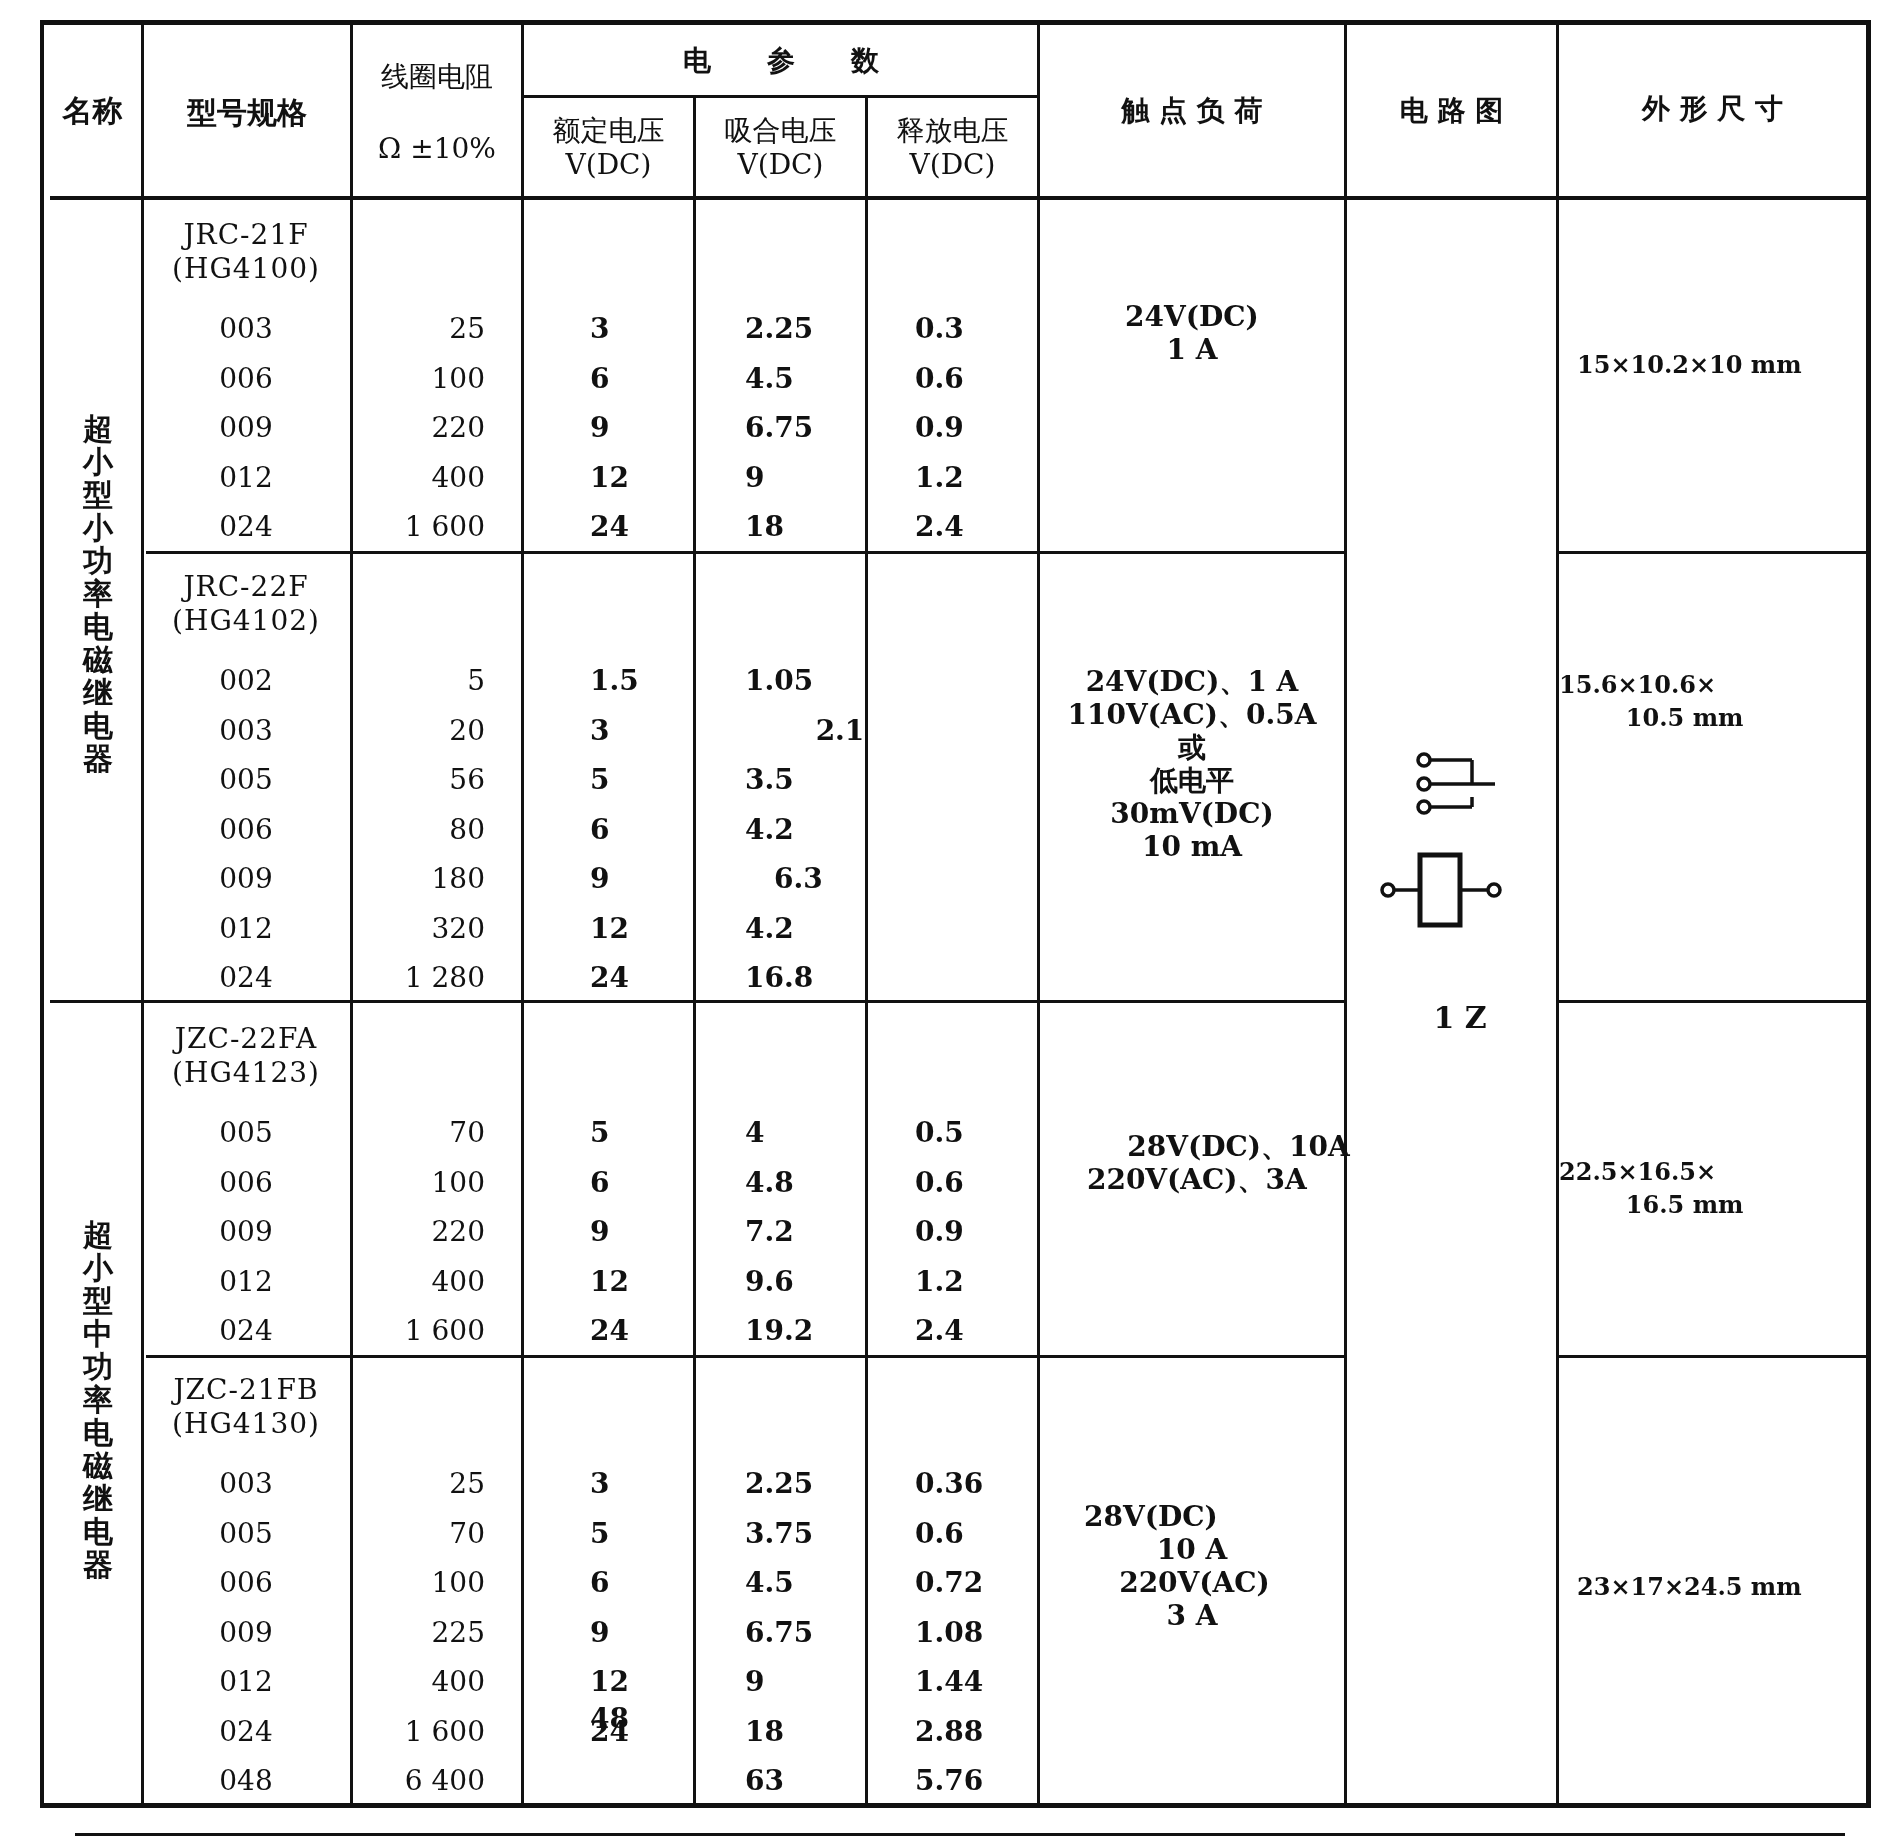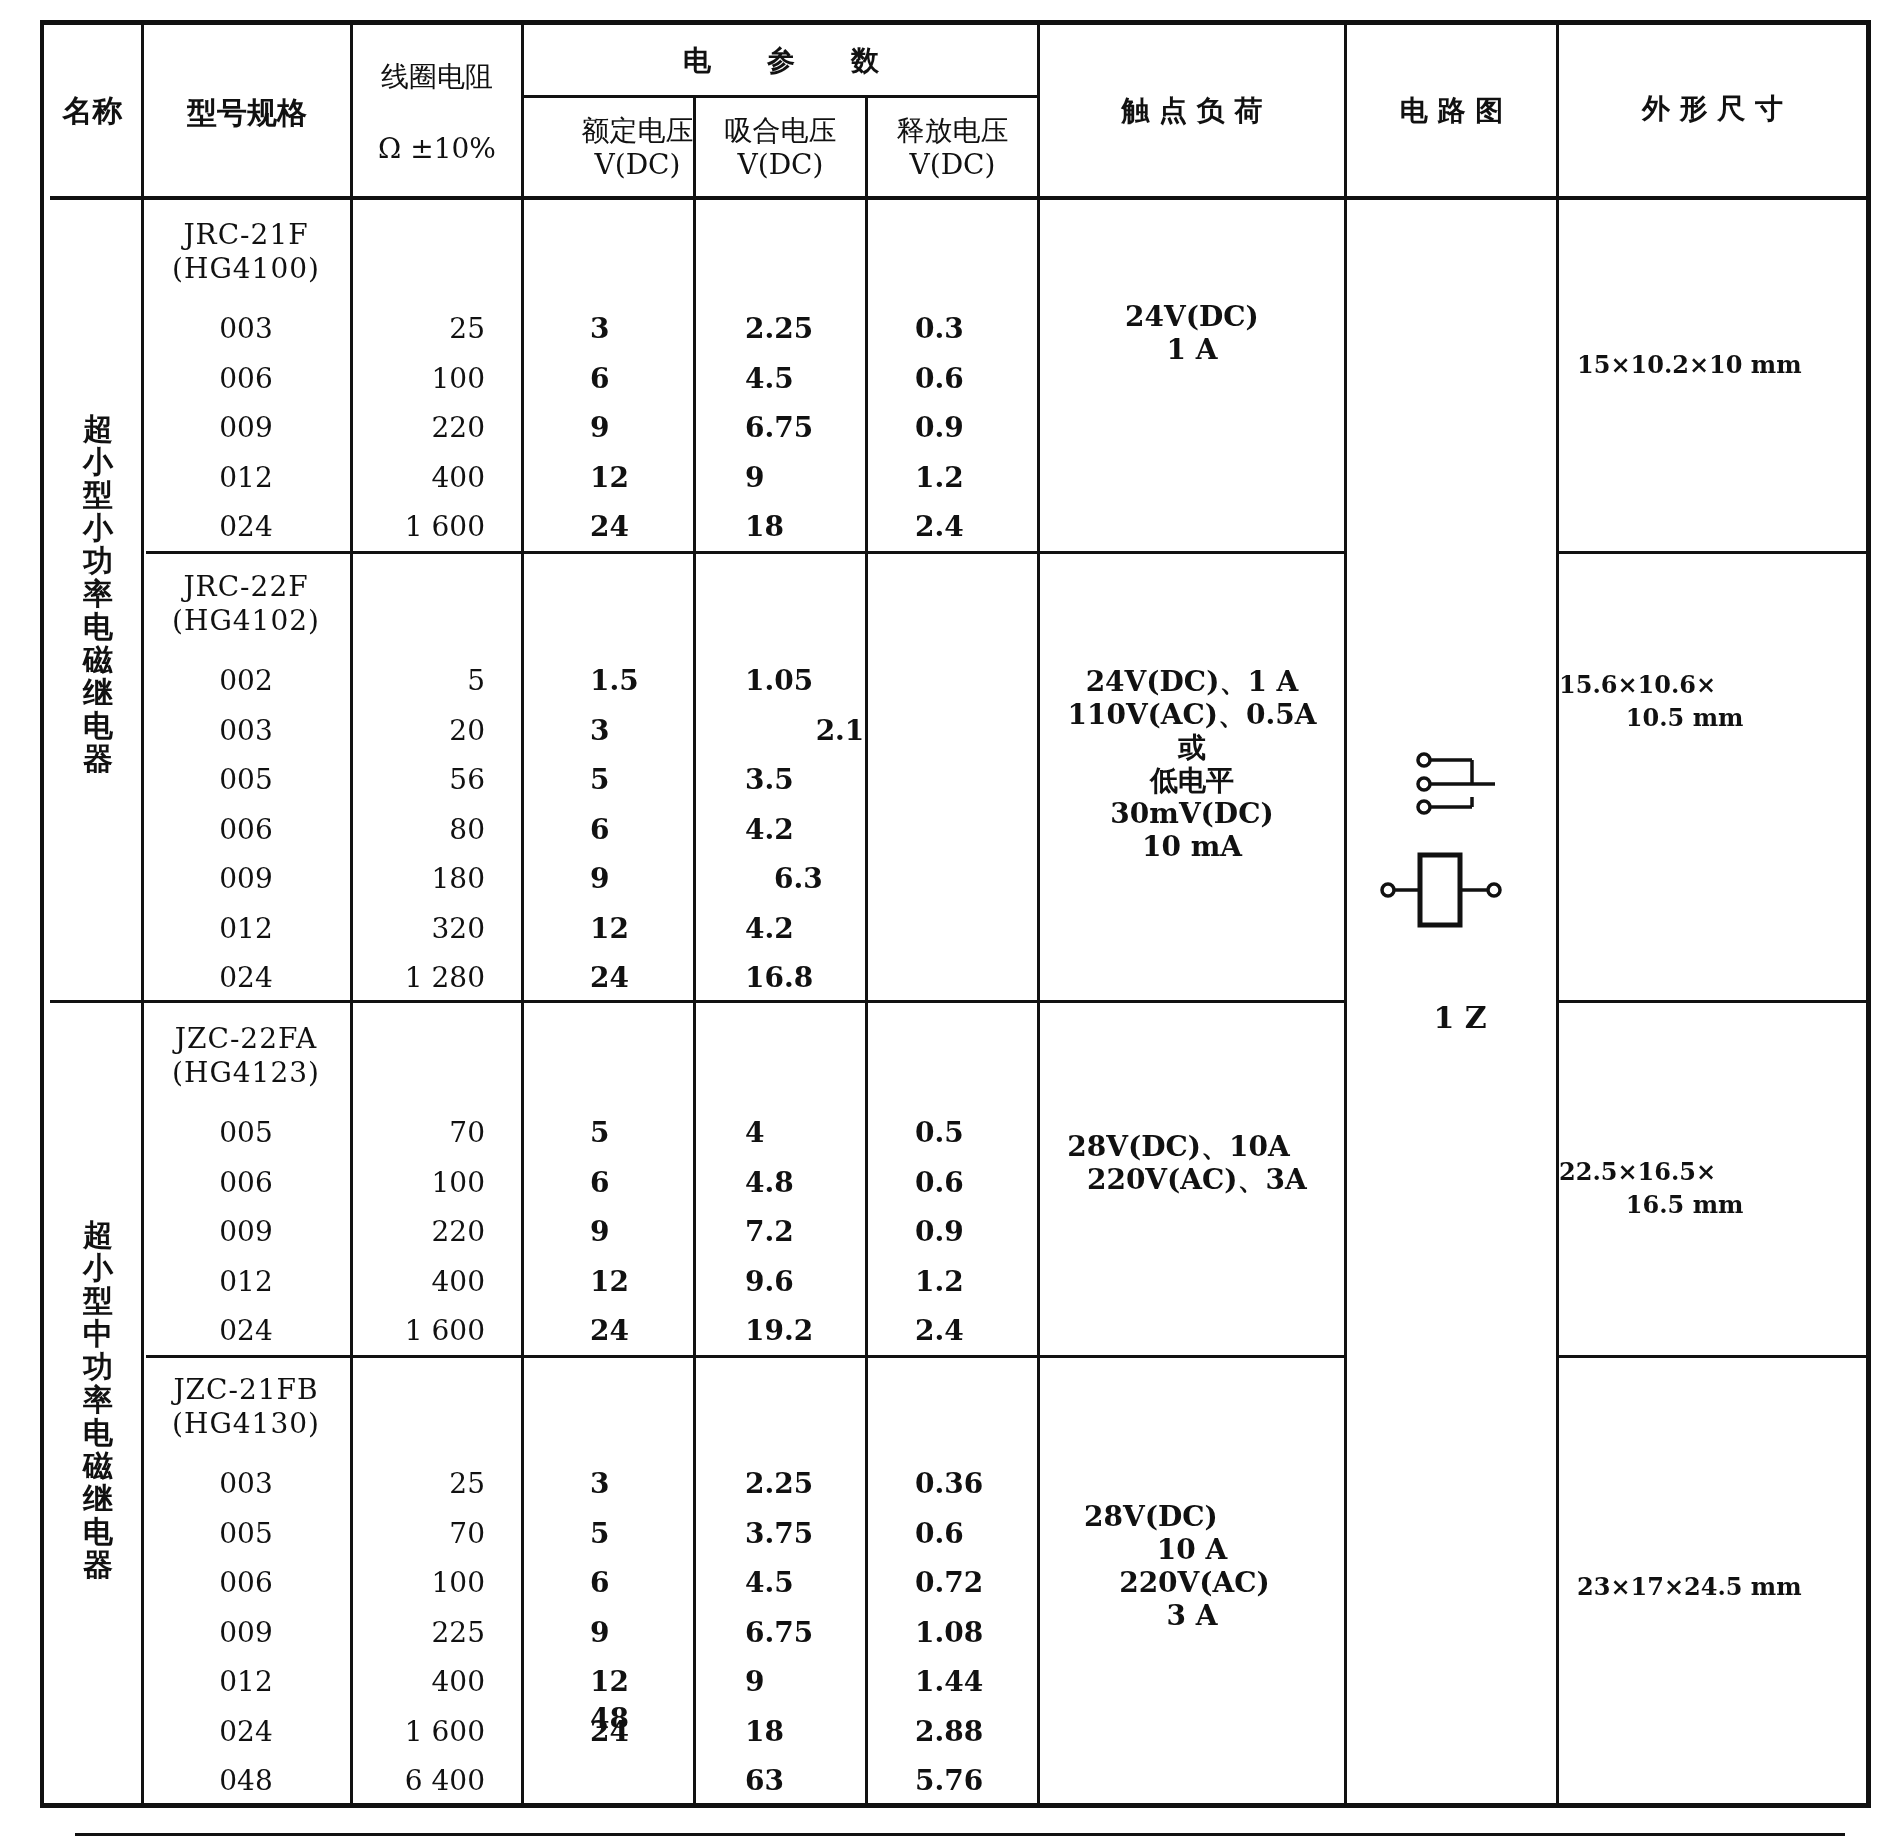--- a/index.html
+++ b/index.html
@@ -48,21 +48,21 @@
 
   <div class="hline" style="left:146px;top:1355px;width:891px;"></div>
   <div class="hline" style="left:1040px;top:1355px;width:304px;"></div>
   <div class="hline" style="left:1559px;top:1355px;width:307px;"></div>
 
   <div class="hdr" style="left:44px;top:94px;width:97px;font-size:30px;">名称</div>
   <div class="hdr" style="left:144px;top:96px;width:206px;font-size:30px;">型号规格</div>
   <div class="hdr" style="left:353px;top:60px;width:168px;font-weight:normal;">线圈电阻</div>
   <div class="hdr" style="left:353px;top:132px;width:168px;font-weight:normal;">Ω ±10%</div>
   <div class="hdr" style="left:524px;top:44px;width:514px;white-space:pre;">电　　参　　数</div>
-  <div class="hdr" style="left:524px;top:114px;width:169px;font-weight:normal;padding-left:29px;">
+  <div class="hdr" style="left:524px;top:114px;width:169px;font-weight:normal;">
     <div>额定电压</div>
     <div>V(DC)</div>
   </div>
   <div class="hdr" style="left:696px;top:114px;width:169px;font-weight:normal;">
     <div>吸合电压</div>
     <div>V(DC)</div>
   </div>
   <div class="hdr" style="left:868px;top:114px;width:169px;font-weight:normal;">
     <div>释放电压</div>
     <div>V(DC)</div>
@@ -194,21 +194,21 @@
       <div class="cell" style="top:1264.5px;left:146px;width:200px;text-align:center;font-weight:normal;">012</div>
       <div class="cell" style="top:1264.5px;left:355px;width:130px;text-align:right;font-weight:normal;">400</div>
       <div class="cell" style="top:1264.5px;left:590px;width:60px;text-align:left;">12</div>
       <div class="cell" style="top:1264.5px;left:745px;width:110px;text-align:left;">9.6</div>
       <div class="cell" style="top:1264.5px;left:915px;width:100px;text-align:left;">1.2</div>
       <div class="cell" style="top:1314px;left:146px;width:200px;text-align:center;font-weight:normal;">024</div>
       <div class="cell" style="top:1314px;left:355px;width:130px;text-align:right;font-weight:normal;">1 600</div>
       <div class="cell" style="top:1314px;left:590px;width:60px;text-align:left;">24</div>
       <div class="cell" style="top:1314px;left:745px;width:110px;text-align:left;">19.2</div>
       <div class="cell" style="top:1314px;left:915px;width:100px;text-align:left;">2.4</div>
-      <div class="load" style="left:1040px;width:277px;top:1130px;white-space:pre;">28V(DC)、10A</div>
+      <div class="load" style="left:1100px;width:277px;top:1130px;white-space:pre;">28V(DC)、10A</div>
       <div class="load" style="left:1040px;width:304px;top:1163px;white-space:pre;"> 220V(AC)、3A</div>
       <div class="dim" style="left:1559px;top:1155px;">22.5×16.5×
         16.5 mm</div>
       <div class="model" style="top:1373px;">JZC-21FB</div>
       <div class="model" style="top:1407px;">(HG4130)</div>
       <div class="cell" style="top:1467px;left:146px;width:200px;text-align:center;font-weight:normal;">003</div>
       <div class="cell" style="top:1467px;left:355px;width:130px;text-align:right;font-weight:normal;">25</div>
       <div class="cell" style="top:1467px;left:590px;width:60px;text-align:left;">3</div>
       <div class="cell" style="top:1467px;left:745px;width:110px;text-align:left;">2.25</div>
       <div class="cell" style="top:1467px;left:915px;width:100px;text-align:left;">0.36</div>

